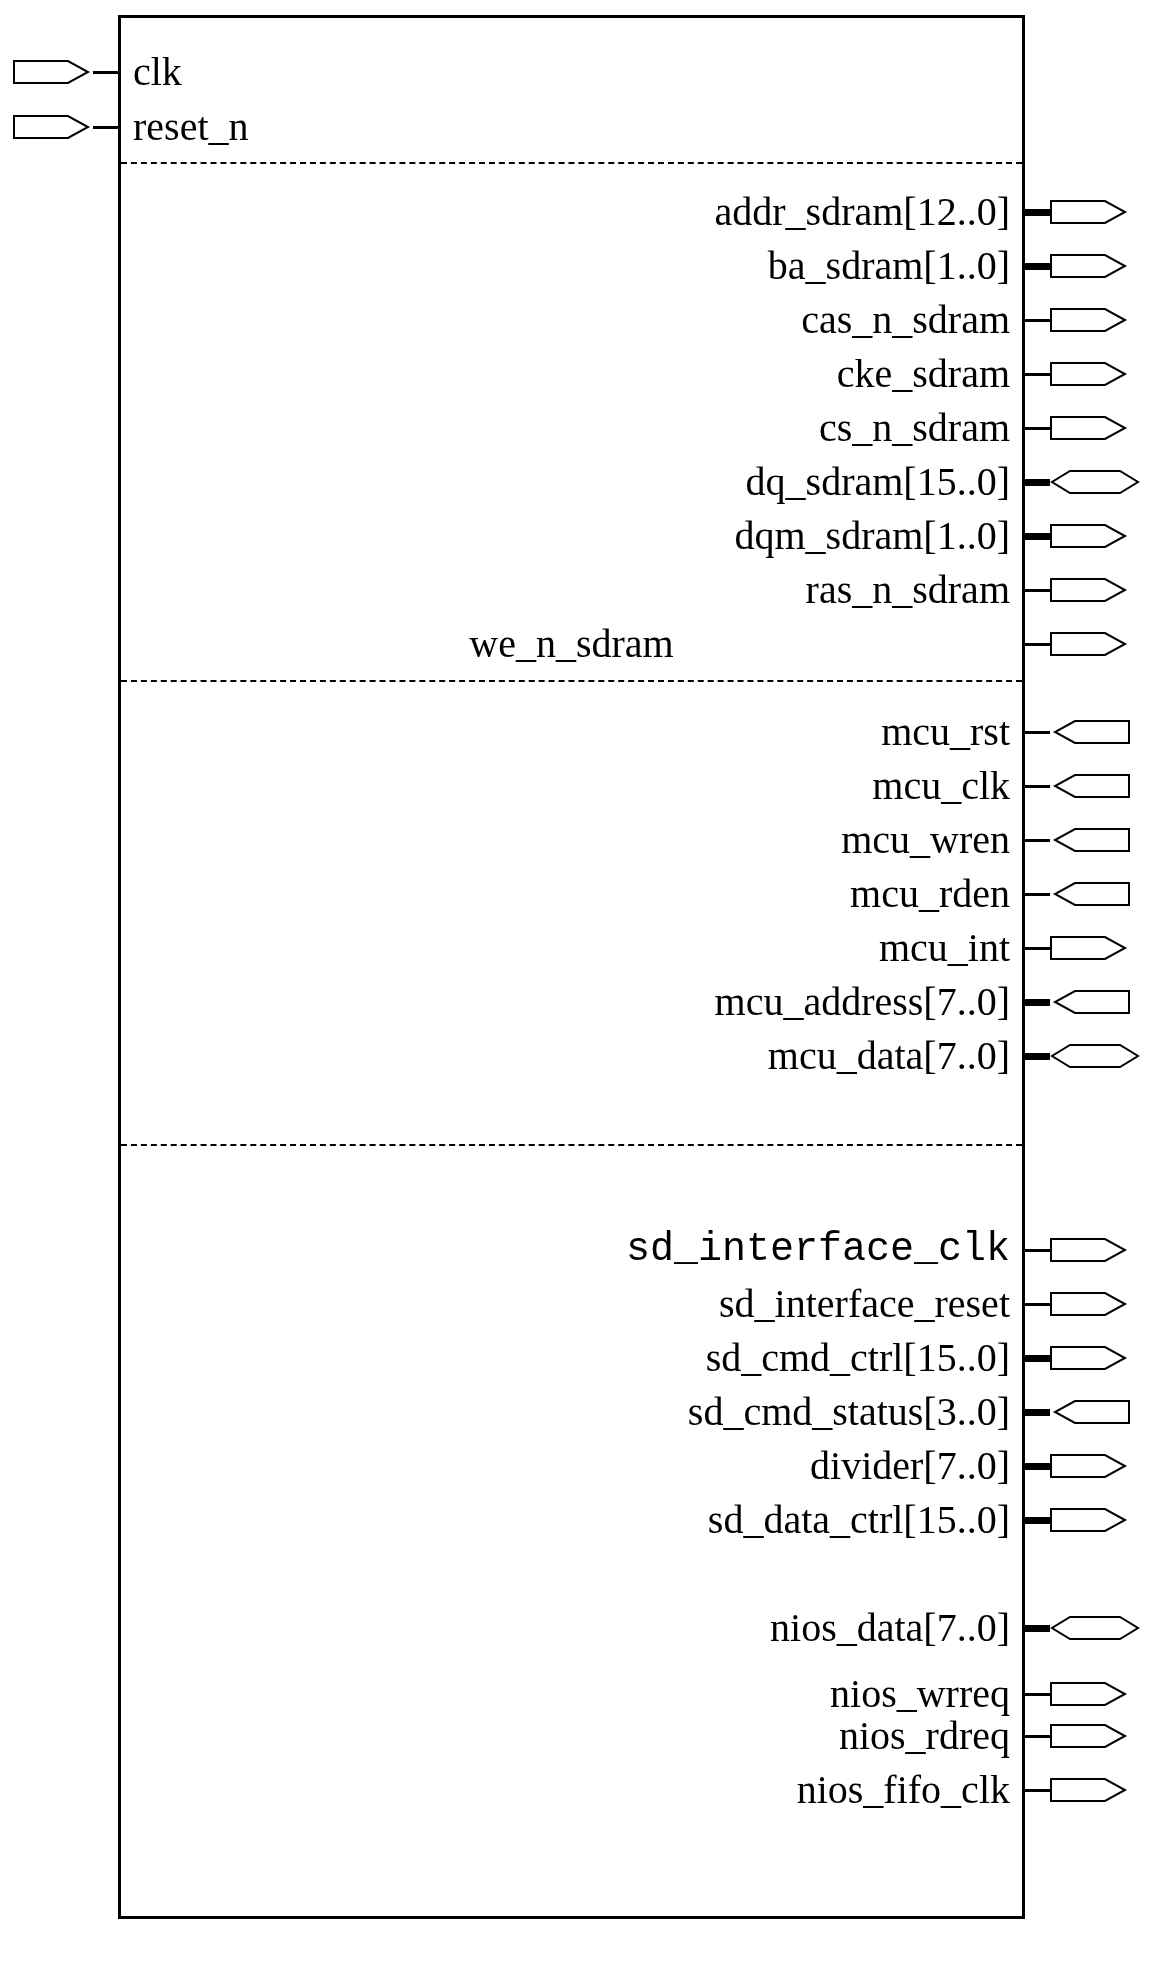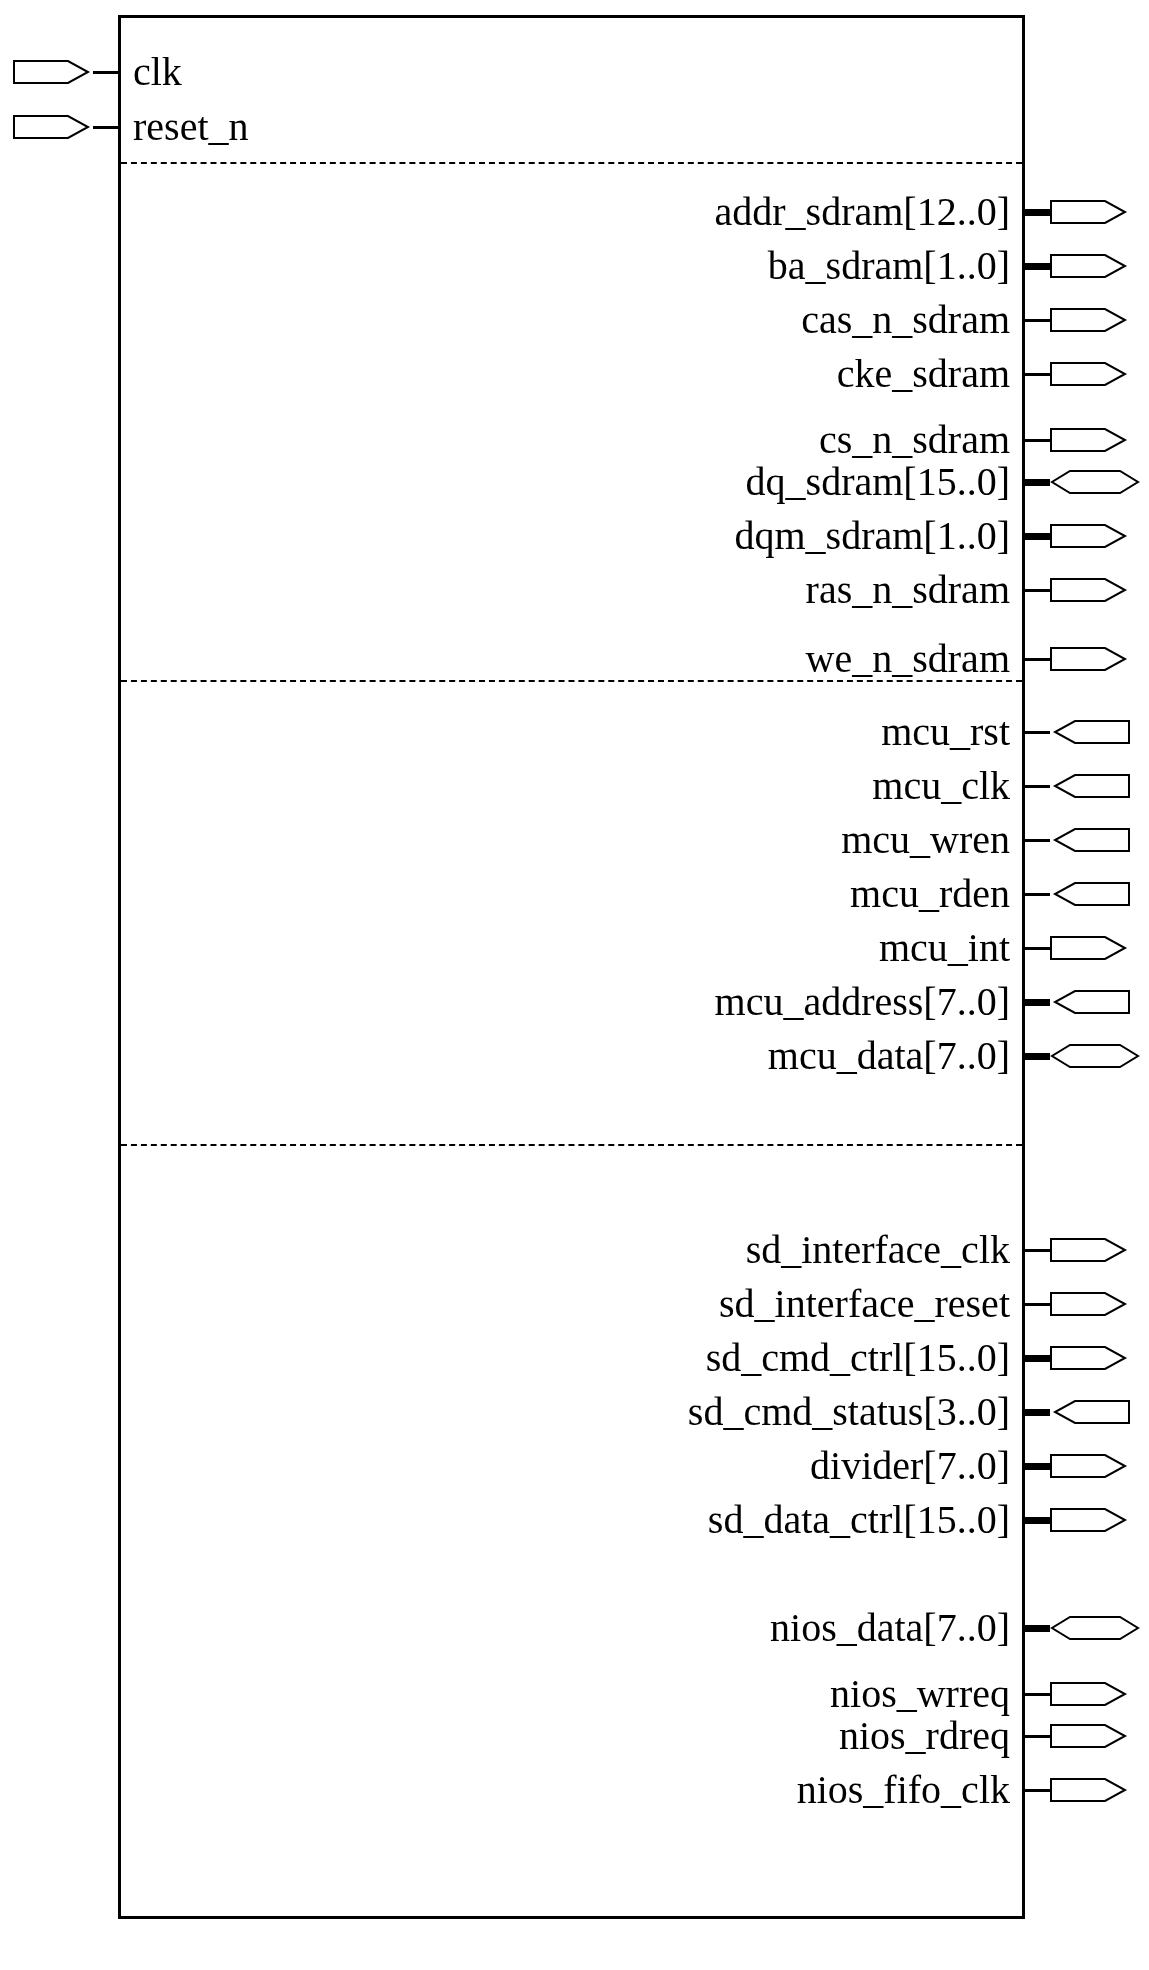--- a/index.html
+++ b/index.html
@@ -145,21 +145,21 @@
       <span class="port-label">cke_sdram</span>
       <div class="pin-wrapper pin-right-wrapper" style="top: 0px;">
         <span class="pin-line"></span>
         <span>
           <svg class="pin-svg" width="80" height="30" viewBox="0 0 80 30">
             <path d="M1 4 L55 4 L75 15 L55 26 L1 26 Z" fill="none" stroke="black" stroke-width="2"></path>
           </svg>
         </span>
       </div>
     </div>
-    <div class="port-row port-right" style="top: 398px; padding-left: 12px;">
+    <div class="port-row port-right" style="top: 386px; padding-left: 12px;">
       <span class="port-label">cs_n_sdram</span>
       <div class="pin-wrapper pin-right-wrapper" style="top: 0px;">
         <span class="pin-line"></span>
         <span>
           <svg class="pin-svg" width="80" height="30" viewBox="0 0 80 30">
             <path d="M1 4 L55 4 L75 15 L55 26 L1 26 Z" fill="none" stroke="black" stroke-width="2"></path>
           </svg>
         </span>
       </div>
     </div>
@@ -189,21 +189,21 @@
       <span class="port-label">ras_n_sdram</span>
       <div class="pin-wrapper pin-right-wrapper" style="top: 0px;">
         <span class="pin-line"></span>
         <span>
           <svg class="pin-svg" width="80" height="30" viewBox="0 0 80 30">
             <path d="M1 4 L55 4 L75 15 L55 26 L1 26 Z" fill="none" stroke="black" stroke-width="2"></path>
           </svg>
         </span>
       </div>
     </div>
-    <div class="port-row port-right" style="top: 617px;">
+    <div class="port-row port-right" style="top: 602px; justify-content: center;">
       <span class="port-label">we_n_sdram</span>
       <div class="pin-wrapper pin-right-wrapper" style="top: 0px;">
         <span class="pin-line"></span>
         <span>
           <svg class="pin-svg" width="80" height="30" viewBox="0 0 80 30">
             <path d="M1 4 L55 4 L75 15 L55 26 L1 26 Z" fill="none" stroke="black" stroke-width="2"></path>
           </svg>
         </span>
       </div>
     </div>
@@ -277,21 +277,21 @@
       <span class="port-label">mcu_data[7..0]</span>
       <div class="pin-wrapper pin-right-wrapper" style="top: 0px;">
         <span class="pin-line-thick"></span>
         <span>
           <svg class="pin-svg" width="90" height="30" viewBox="0 0 90 30">
             <path d="M20 4 L70 4 L88 15 L70 26 L20 26 L2 15 Z" fill="none" stroke="black" stroke-width="2"></path>
           </svg>
         </span>
       </div>
     </div>
-    <div class="port-row port-right" style="top: 1208px;">
+    <div class="port-row port-right" style="top: 1208px; font-family: Liberation Mono, monospace;">
       <span class="port-label">sd_interface_clk</span>
       <div class="pin-wrapper pin-right-wrapper" style="top: 0px;">
         <span class="pin-line"></span>
         <span>
           <svg class="pin-svg" width="80" height="30" viewBox="0 0 80 30">
             <path d="M1 4 L55 4 L75 15 L55 26 L1 26 Z" fill="none" stroke="black" stroke-width="2"></path>
           </svg>
         </span>
       </div>
     </div>

